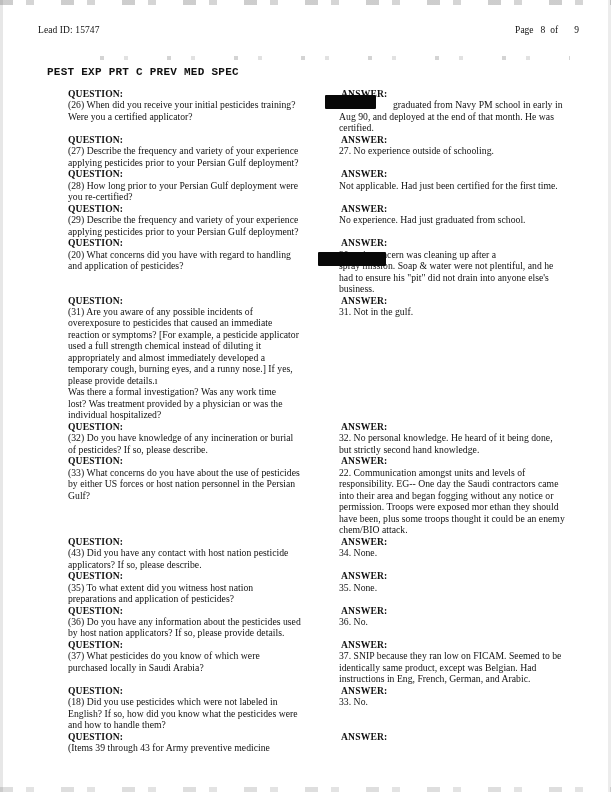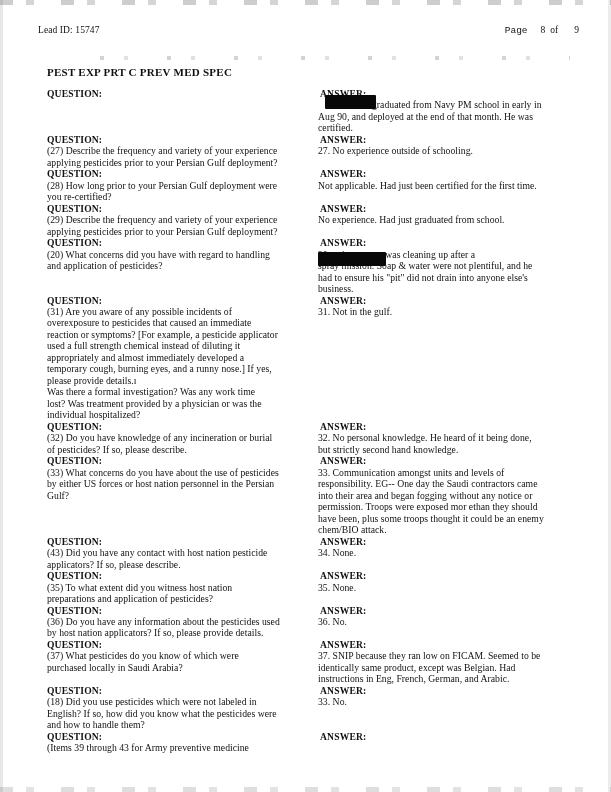--- a/index.html
+++ b/index.html
@@ -79,50 +79,52 @@
     letter-spacing: 0.1px;
     white-space: nowrap;
   }
   .page-number {
     position: absolute;
     right: 0;
     top: 0;
     font-size: 9.5px;
     white-space: nowrap;
   }
-  .page-number .pn-word { margin-right: 13px; font-family: Liberation Mono, monospace; }
+  .page-number .pn-word { margin-right: 7px; }
   .page-number .pn-cur  { margin-right: 5px; }
   .page-number .pn-of   { margin-right: 16px; }
 
   
   .doc-title {
     position: absolute;
     left: 47px;
     top: 66px;
     font-size: 11px;
     font-weight: bold;
     letter-spacing: 0.25px;
     white-space: nowrap;
+    font-family: Liberation Mono, monospace;
   }
 
   
   .qa-body {
     position: absolute;
     left: 47px;
     top: 88px;
     width: 523px;
   }
   .qa-block {
     position: relative;
     width: 100%;
   }
   .qa-cols {
     display: flex;
     align-items: flex-start;
     width: 100%;
+    margin-left: 21px;
   }
   .col-q {
     width: 271px;
     flex: 0 0 271px;
     padding-right: 4px;
     box-sizing: border-box;
   }
   .col-a {
     width: 252px;
     flex: 0 0 252px;
@@ -180,20 +182,22 @@
   </div>
 </div>
 
 <div class="doc-title">PEST EXP PRT C PREV MED SPEC</div>
 
 <div class="qa-body">
     <div class="qa-block">
       <div class="qa-cols">
         <div class="col-q">
           <div class="qa-label">QUESTION:</div>
+          <div class="qa-text">(26)  When did you receive your initial pesticides training?
+Were you a certified applicator?</div>
         </div>
         <div class="col-a">
           <div class="qa-label">ANSWER:</div>
           <div class="qa-text" style="text-indent: 54px;">graduated from Navy PM school in early in
 Aug 90, and deployed at the end of that month.  He was
 certified.</div>
         </div>
       </div>
     </div>
     <div class="qa-block">
@@ -289,21 +293,21 @@
     <div class="qa-block">
       <div class="qa-cols">
         <div class="col-q">
           <div class="qa-label">QUESTION:</div>
           <div class="qa-text">(33)  What concerns do you have about the use of pesticides
 by either US forces or host nation personnel in the Persian
 Gulf?</div>
         </div>
         <div class="col-a">
           <div class="qa-label">ANSWER:</div>
-          <div class="qa-text">33.  Communication amongst units and levels of
+          <div class="qa-text">22.  Communication amongst units and levels of
 responsibility.  EG-- One day the Saudi contractors came
 into their area and began fogging without any notice or
 permission.  Troops were exposed mor ethan they should
 have been, plus some troops thought it could be an enemy
 chem/BIO attack.</div>
         </div>
       </div>
     </div>
     <div class="qa-block">
       <div class="qa-cols">

